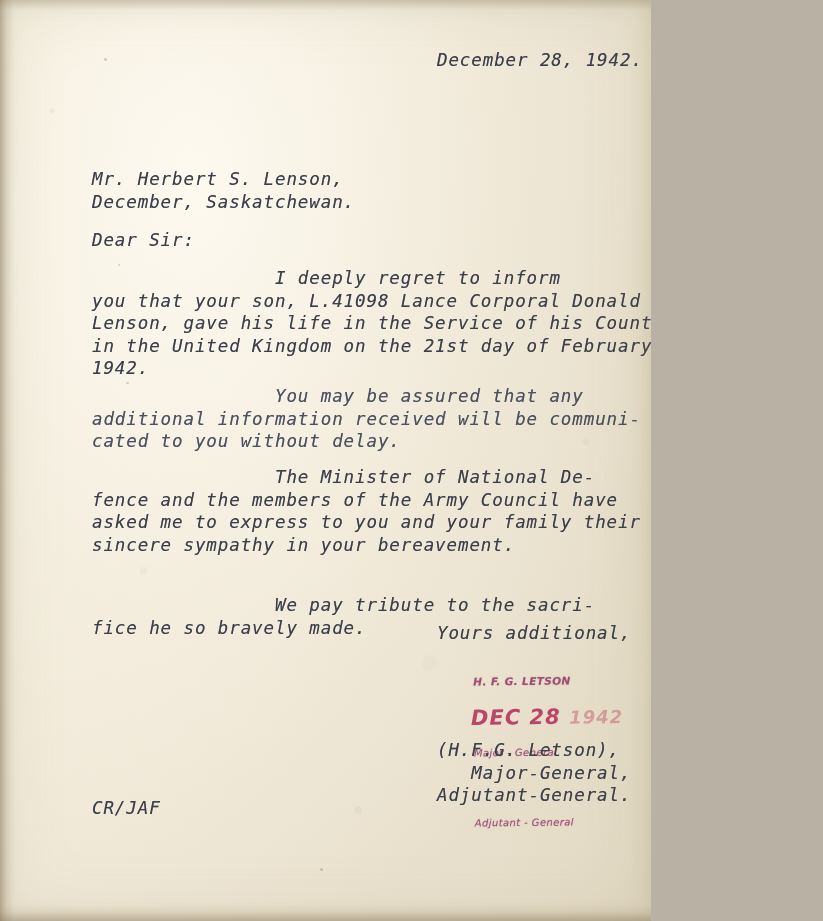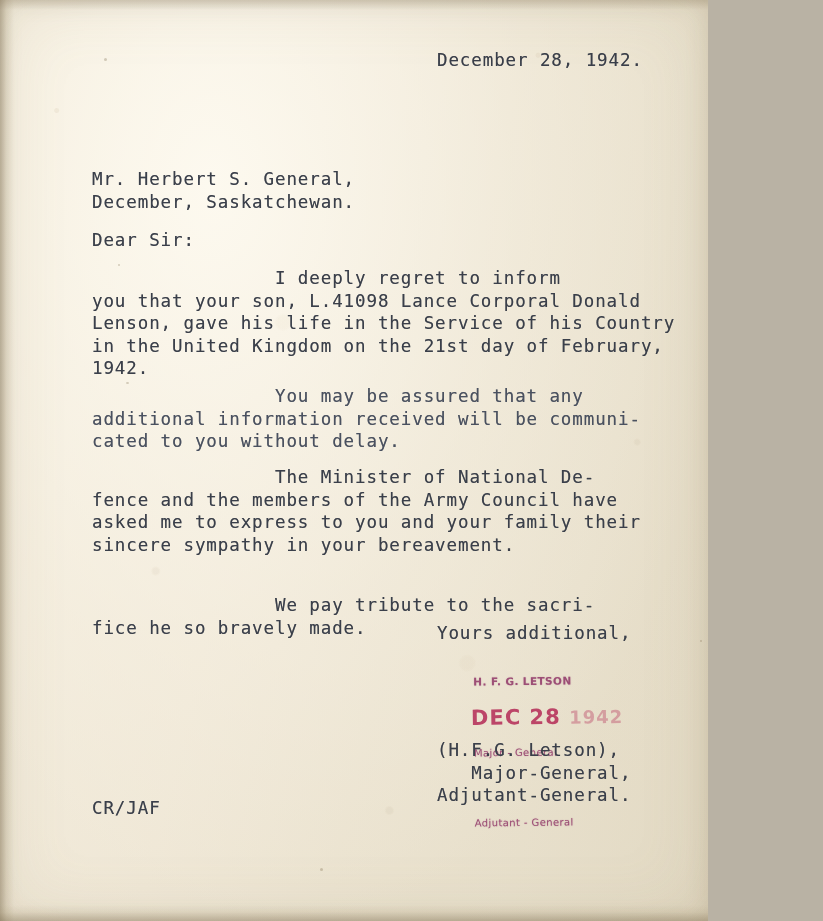--- a/index.html
+++ b/index.html
@@ -5,26 +5,27 @@
   html, body {
     margin: 0;
     padding: 0;
     background: #b9b2a4;
   }
   body {
     font-family: "DejaVu Sans Mono", monospace;
   }
   .page {
     position: relative;
-    width: 708px;
+    width: 651px;
     height: 921px;
     overflow: hidden;
     background:
       radial-gradient(ellipse at 30% 20%, rgba(255,252,243,0.85) 0%, rgba(247,241,227,0.5) 45%, rgba(233,224,203,0.2) 75%, rgba(220,209,185,0.1) 100%),
       linear-gradient(103deg, #efe7d4 0%, #f2ebdb 18%, #efe7d6 38%, #eae2cf 58%, #e7dfcb 78%, #e2d9c3 100%);
+    font-style: italic;
   }
   
   .grain {
     position: absolute;
     inset: 0;
     pointer-events: none;
     background-image:
       radial-gradient(circle at 8% 12%, rgba(170,150,110,0.10) 0 2px, transparent 3px),
       radial-gradient(circle at 76% 6%, rgba(170,150,110,0.09) 0 2px, transparent 3px),
       radial-gradient(circle at 22% 62%, rgba(160,140,100,0.07) 0 3px, transparent 5px),
@@ -142,21 +143,21 @@
 
   <div class="speck" style="top:58px;left:104px;width:3px;height:3px;"></div>
   <div class="speck" style="top:264px;left:118px;width:2px;height:2px;"></div>
   <div class="speck" style="top:382px;left:126px;width:3px;height:2px;"></div>
   <div class="speck" style="top:640px;left:700px;width:2px;height:2px;"></div>
   <div class="speck" style="top:868px;left:320px;width:3px;height:3px;"></div>
   <div class="speck" style="top:148px;left:760px;width:2px;height:2px;"></div>
 
   <div class="typed" id="date-line">December 28, 1942.</div>
 
-  <div class="typed" id="addr-block"><span>Mr. Herbert S. General,</span>
+  <div class="typed" id="addr-block"><span>Mr. Herbert S. Lenson,</span>
 <span>December, Saskatchewan.</span></div>
 
   <div class="typed" id="salutation">Dear Sir:</div>
 
   <div class="typed" id="para-1">                I deeply regret to inform
 you that your son, L.41098 Lance Corporal Donald
 Lenson, gave his life in the Service of his Country
 in the United Kingdom on the 21st day of February,
 1942.</div>
 

